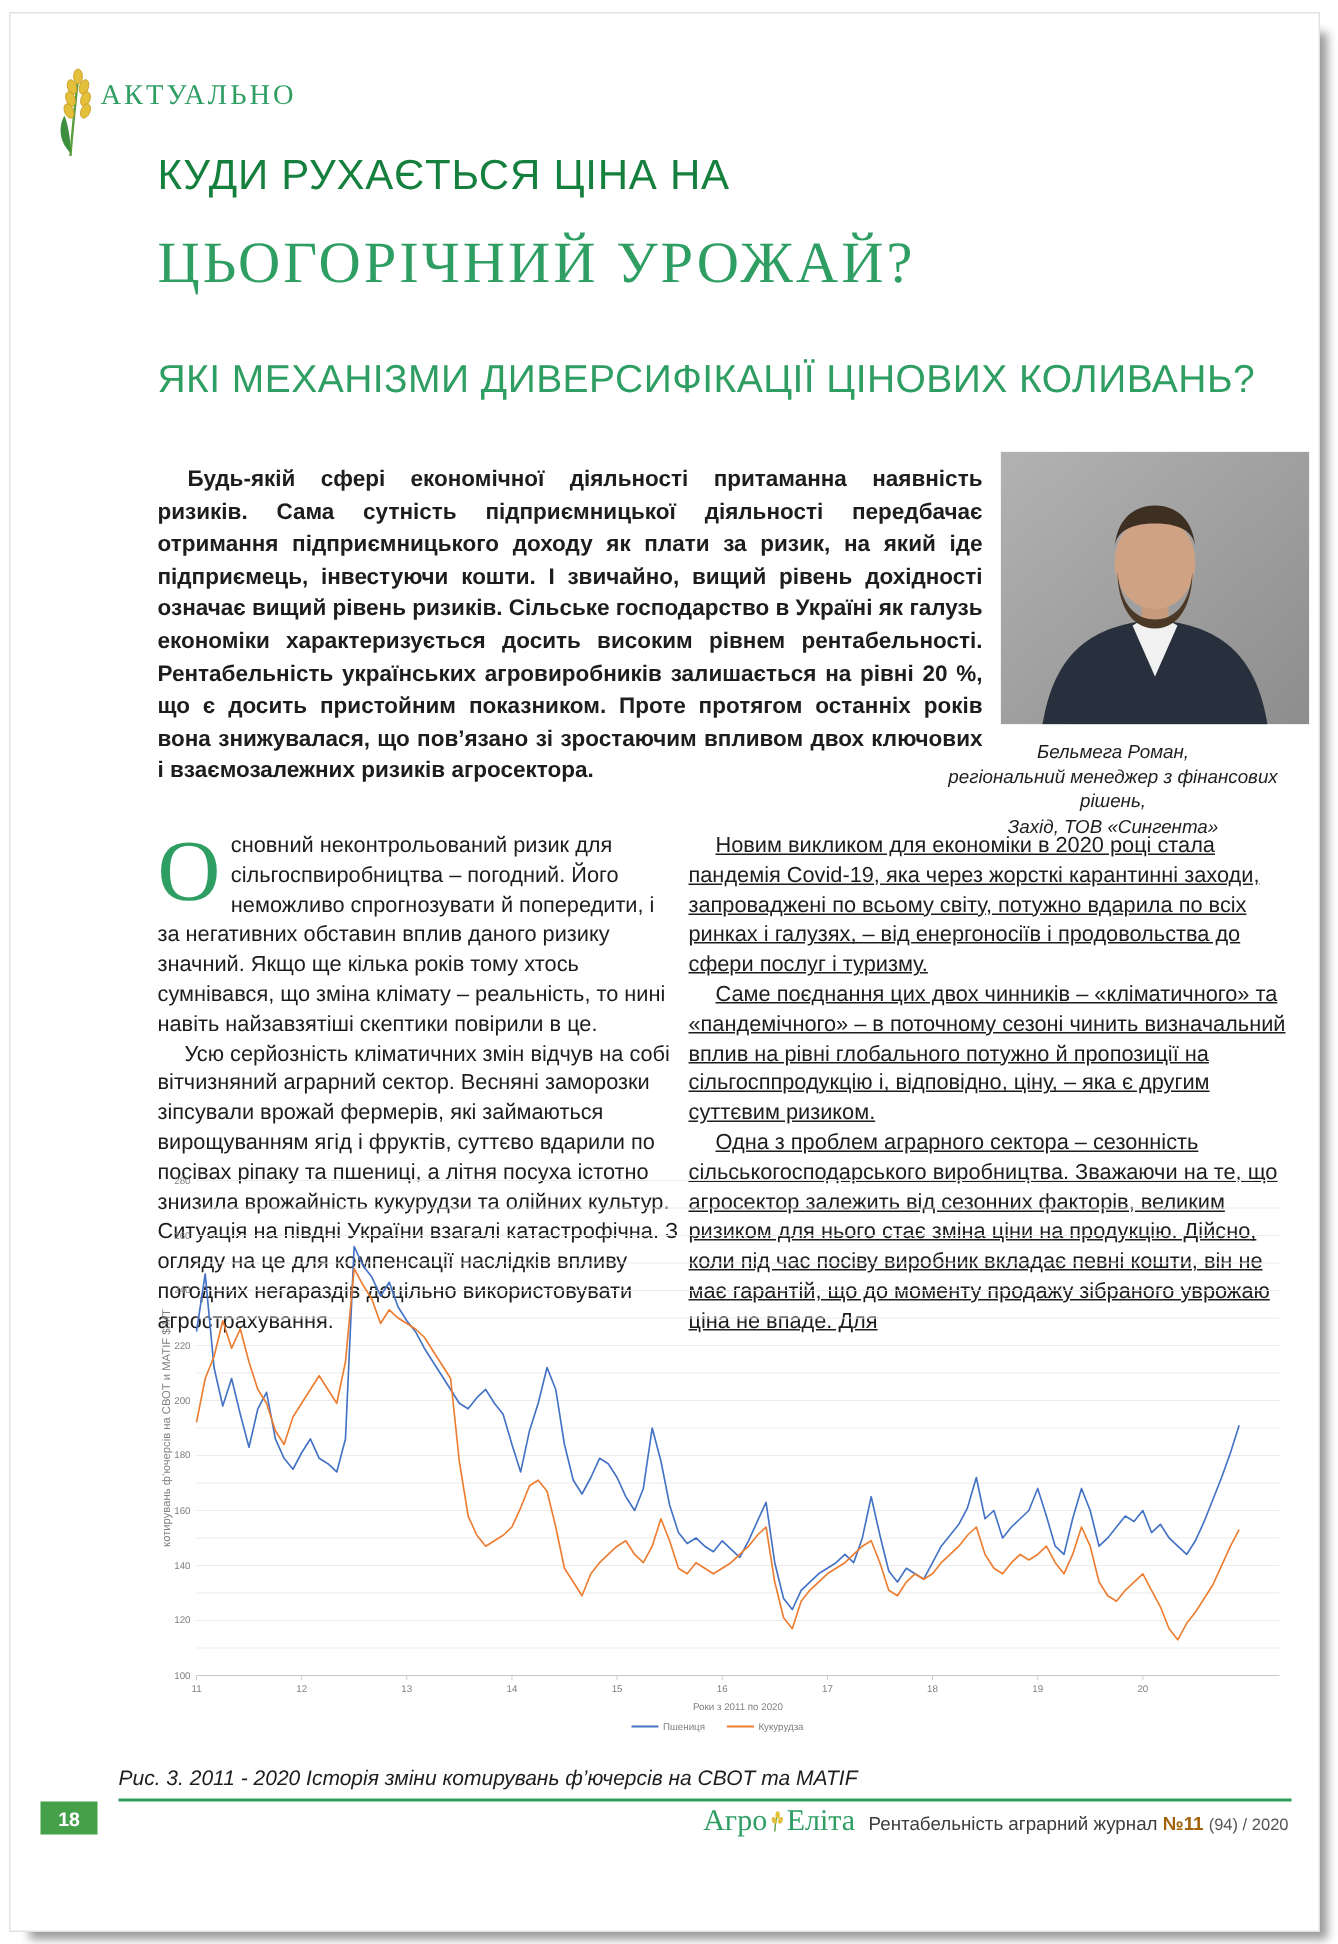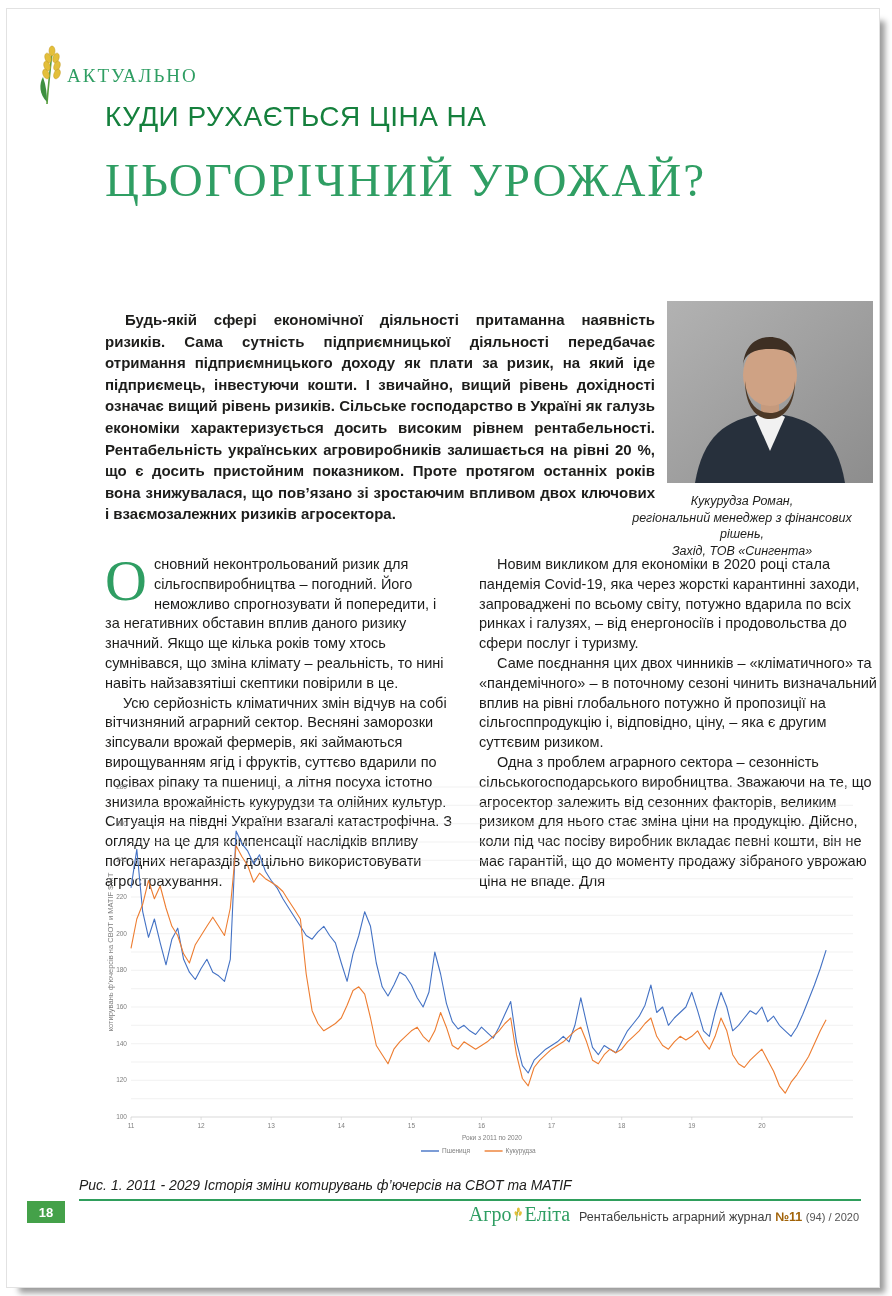--- a/index.html
+++ b/index.html
@@ -2,45 +2,45 @@
 <html><head>
 <meta charset="utf-8">
 <style>
   html,body{margin:0;padding:0;background:#fff;}
   body{width:892px;height:1296px;position:relative;font-family:"Liberation Sans",sans-serif;color:#1d1d1b;}
   .page{position:absolute;left:6px;top:8px;width:872px;height:1278px;background:#fff;
         border:1px solid #e2e2e2;box-shadow:9px 9px 6px -4px #9b9b9b;overflow:hidden;}
 
   
   .wheat-icon{position:absolute;left:28px;top:34px;width:28px;height:64px;}
-  .kicker{position:absolute;left:60px;top:56px;font-family:"Liberation Serif",serif;
+  .kicker{position:absolute;left:60px;top:44px;font-family:"Liberation Serif",serif;
           font-size:19px;letter-spacing:2px;color:#2f9e63;}
 
   
   .title1{position:absolute;left:98px;top:92px;font-size:28px;color:#15803d;letter-spacing:.5px;}
   .title2{position:absolute;left:98px;top:144px;font-family:"Liberation Serif",serif;
-          font-size:47px;letter-spacing:2px;color:#2f9e63;}
+          font-size:39px;letter-spacing:2px;color:#2f9e63;}
   .title3{position:absolute;left:98px;top:228px;font-size:26px;color:#2f9e63;letter-spacing:.3px;}
 
   
   .intro{position:absolute;left:98px;top:300px;width:550px;font-size:15px;font-weight:bold;
          line-height:21.6px;text-align:justify;}
   .intro p{margin:0;text-indent:20px;}
 
   
   .photo{position:absolute;left:660px;top:292px;width:206px;height:182px;overflow:hidden;}
   .photo-caption{position:absolute;left:604px;top:484px;width:262px;text-align:center;
                  font-style:italic;font-size:12.5px;line-height:16.5px;}
 
   
   .col{position:absolute;top:546px;font-size:14.5px;line-height:19.8px;}
   .col p{margin:0;text-indent:18px;}
   .col p.first{text-indent:0;}
   .col-left{left:98px;width:350px;}
-  .col-right{left:472px;width:404px;}
+  .col-right{left:452px;width:404px;text-decoration:underline;}
   .dropcap{float:left;font-family:"Liberation Serif",serif;font-size:58px;line-height:46px;
            color:#2f9e63;margin:3px 7px 0 0;}
 
   
   .chart{position:absolute;left:98px;top:772px;width:754px;height:384px;}
   .chart svg{width:754px;height:384px;display:block;}
   .tick{font:6.5px "Liberation Sans",sans-serif;fill:#7f7f7f;}
   .ytitle{font:7.5px "Liberation Sans",sans-serif;fill:#7f7f7f;}
 
   
@@ -72,20 +72,21 @@
       <ellipse cx="12" cy="22" rx="3" ry="5" transform="rotate(-20 12 22)"></ellipse>
       <ellipse cx="22" cy="22" rx="3" ry="5" transform="rotate(20 22 22)"></ellipse>
       <ellipse cx="11" cy="30" rx="3" ry="5" transform="rotate(-22 11 30)"></ellipse>
       <ellipse cx="22" cy="30" rx="3" ry="5" transform="rotate(22 22 30)"></ellipse>
     </g>
   </svg>
   <div class="kicker">АКТУАЛЬНО</div>
 
   <div class="title1">КУДИ РУХАЄТЬСЯ ЦІНА НА</div>
   <div class="title2">ЦЬОГОРІЧНИЙ УРОЖАЙ?</div>
+  <div class="title3">ЯКІ МЕХАНІЗМИ ДИВЕРСИФІКАЦІЇ ЦІНОВИХ КОЛИВАНЬ?</div>
 
   <div class="intro">
     <p>Будь-якій сфері економічної діяльності притаманна наявність ризиків. Сама сутність підприємницької діяльності передбачає отримання підприємницького доходу як плати за ризик, на який іде підприємець, інвестуючи кошти. І звичайно, вищий рівень дохідності означає вищий рівень ризиків. Сільське господарство в Україні як галузь економіки характеризується досить високим рівнем рентабельності. Рентабельність українських агровиробників залишається на рівні 20 %, що є досить пристойним показником. Проте протягом останніх років вона знижувалася, що пов’язано зі зростаючим впливом двох ключових і взаємозалежних ризиків агросектора.</p>
   </div>
 
   <div class="photo">
     <svg viewBox="0 0 206 182" width="206" height="182">
       <defs>
         <linearGradient id="pbg" x1="0" y1="0" x2="1" y2="1">
           <stop offset="0" stop-color="#b2b2b2"></stop>
@@ -95,21 +96,21 @@
       <rect width="206" height="182" fill="url(#pbg)"></rect>
       <path d="M28,182 C36,134 60,116 103,112 C146,116 170,134 178,182 Z" fill="#27303c"></path>
       <path d="M88,116 L103,150 L118,116 L111,112 L95,112 Z" fill="#f1f1f1"></path>
       <rect x="94" y="96" width="18" height="20" fill="#c59a7d"></rect>
       <ellipse cx="103" cy="74" rx="27" ry="31" fill="#cfa284"></ellipse>
       <path d="M76,66 C77,44 90,36 103,36 C116,36 129,44 130,66 C130,55 122,48 103,48 C84,48 76,55 76,66 Z" fill="#3e2f23"></path>
       <path d="M78,80 C80,102 90,112 103,112 C116,112 126,102 128,80 C128,100 120,118 103,118 C86,118 78,100 78,80 Z" fill="#4c3826"></path>
     </svg>
   </div>
   <div class="photo-caption">
-    <span>Кукурудза Роман,</span><br>
+    <span>Бельмега Роман,</span><br>
     <span>регіональний менеджер з фінансових рішень,</span><br>
     <span>Захід, ТОВ «Сингента»</span>
   </div>
 
   <div class="col col-left">
     <p class="first"><span class="dropcap">О</span><span>сновний неконтрольований ризик для сільгоспвиробництва – погодний. Його неможливо спрогнозувати й попередити, і за негативних обставин вплив даного ризику значний. Якщо ще кілька років тому хтось сумнівався, що зміна клімату – реальність, то нині навіть найзавзятіші скептики повірили в це.</span></p>
     <p>Усю серйозність кліматичних змін відчув на собі вітчизняний аграрний сектор. Весняні заморозки зіпсували врожай фермерів, які займаються вирощуванням ягід і фруктів, суттєво вдарили по посівах ріпаку та пшениці, а літня посуха істотно знизила врожайність кукурудзи та олійних культур. Ситуація на півдні України взагалі катастрофічна. З огляду на це для компенсації наслідків впливу погодних негараздів доцільно використовувати агрострахування.</p>
   </div>
   <div class="col col-right">
     <p>Новим викликом для економіки в 2020 році стала пандемія Covid-19, яка через жорсткі карантинні заходи, запроваджені по всьому світу, потужно вдарила по всіх ринках і галузях, – від енергоносіїв і продовольства до сфери послуг і туризму.</p>
@@ -172,21 +173,21 @@
         <text text-anchor="middle" class="ytitle" transform="translate(8,171) rotate(-90)">котирувань ф’ючерсів на СВОТ и MATIF $/МТ</text>
         <path d="M26.0 106.8 L31.8 68.3 L37.7 130.7 L43.5 156.3 L49.4 138.0 L55.2 161.8 L61.0 183.8 L66.9 158.2 L72.7 147.2 L78.6 178.3 L84.4 191.2 L90.3 198.5 L96.1 187.5 L101.9 178.3 L107.8 191.2 L113.6 194.8 L119.5 200.3 L125.3 178.3 L131.1 50.0 L137.0 62.8 L142.8 70.2 L148.7 83.0 L154.5 73.8 L160.4 90.3 L166.2 99.5 L172.0 106.8 L177.9 117.8 L183.7 127.0 L189.6 136.2 L195.4 145.3 L201.2 154.5 L207.1 158.2 L212.9 150.8 L218.8 145.3 L224.6 154.5 L230.4 161.8 L236.3 182.0 L242.1 200.3 L248.0 172.8 L253.8 154.5 L259.7 130.7 L265.5 145.3 L271.3 182.0 L277.2 205.8 L283.0 215.0 L288.9 204.0 L294.7 191.2 L300.5 194.8 L306.4 204.0 L312.2 216.8 L318.1 226.0 L323.9 211.3 L329.8 171.0 L335.6 193.0 L341.4 222.3 L347.3 240.7 L353.1 248.0 L359.0 244.3 L364.8 249.8 L370.6 253.5 L376.5 246.2 L382.3 251.7 L388.2 257.2 L394.0 246.2 L399.9 233.3 L405.7 220.5 L411.5 260.8 L417.4 284.7 L423.2 292.0 L429.1 279.2 L434.9 273.7 L440.7 268.2 L446.6 264.5 L452.4 260.8 L458.3 255.3 L464.1 260.8 L469.9 244.3 L475.8 216.8 L481.6 242.5 L487.5 266.3 L493.3 273.7 L499.2 264.5 L505.0 268.2 L510.8 271.8 L516.7 260.8 L522.5 249.8 L528.4 242.5 L534.2 235.2 L540.0 224.2 L545.9 204.0 L551.7 231.5 L557.6 226.0 L563.4 244.3 L569.3 237.0 L575.1 231.5 L580.9 226.0 L586.8 211.3 L592.6 229.7 L598.5 249.8 L604.3 255.3 L610.1 231.5 L616.0 211.3 L621.8 226.0 L627.7 249.8 L633.5 244.3 L639.3 237.0 L645.2 229.7 L651.0 233.3 L656.9 226.0 L662.7 240.7 L668.6 235.2 L674.4 244.3 L680.2 249.8 L686.1 255.3 L691.9 246.2 L697.8 233.3 L703.6 218.7 L709.4 204.0 L715.3 187.5 L721.1 169.2 " fill="none" stroke="#4472c4" stroke-width="1.1" stroke-linejoin="round"></path>
         <path d="M26.0 167.3 L31.8 138.0 L37.7 123.3 L43.5 99.5 L49.4 117.8 L55.2 105.0 L61.0 127.0 L66.9 145.3 L72.7 154.5 L78.6 172.8 L84.4 182.0 L90.3 163.7 L96.1 154.5 L101.9 145.3 L107.8 136.2 L113.6 145.3 L119.5 154.5 L125.3 127.0 L131.1 64.7 L137.0 75.7 L142.8 84.8 L148.7 101.3 L154.5 92.2 L160.4 97.7 L166.2 101.3 L172.0 105.0 L177.9 110.5 L183.7 119.7 L189.6 128.8 L195.4 138.0 L201.2 193.0 L207.1 229.7 L212.9 242.5 L218.8 249.8 L224.6 246.2 L230.4 242.5 L236.3 237.0 L242.1 224.2 L248.0 209.5 L253.8 205.8 L259.7 213.2 L265.5 237.0 L271.3 264.5 L277.2 273.7 L283.0 282.8 L288.9 268.2 L294.7 260.8 L300.5 255.3 L306.4 249.8 L312.2 246.2 L318.1 255.3 L323.9 260.8 L329.8 249.8 L335.6 231.5 L341.4 246.2 L347.3 264.5 L353.1 268.2 L359.0 260.8 L364.8 264.5 L370.6 268.2 L376.5 264.5 L382.3 260.8 L388.2 255.3 L394.0 249.8 L399.9 242.5 L405.7 237.0 L411.5 273.7 L417.4 297.5 L423.2 304.8 L429.1 286.5 L434.9 279.2 L440.7 273.7 L446.6 268.2 L452.4 264.5 L458.3 260.8 L464.1 255.3 L469.9 249.8 L475.8 246.2 L481.6 260.8 L487.5 279.2 L493.3 282.8 L499.2 273.7 L505.0 268.2 L510.8 271.8 L516.7 268.2 L522.5 260.8 L528.4 255.3 L534.2 249.8 L540.0 242.5 L545.9 237.0 L551.7 255.3 L557.6 264.5 L563.4 268.2 L569.3 260.8 L575.1 255.3 L580.9 259.0 L586.8 255.3 L592.6 249.8 L598.5 260.8 L604.3 268.2 L610.1 255.3 L616.0 237.0 L621.8 249.8 L627.7 273.7 L633.5 282.8 L639.3 286.5 L645.2 279.2 L651.0 273.7 L656.9 268.2 L662.7 279.2 L668.6 290.2 L674.4 304.8 L680.2 312.2 L686.1 301.2 L691.9 293.8 L697.8 284.7 L703.6 275.5 L709.4 262.7 L715.3 249.8 L721.1 238.8 " fill="none" stroke="#ed7d31" stroke-width="1.1" stroke-linejoin="round"></path>
         <line x1="316" x2="334" y1="370" y2="370" stroke="#4472c4" stroke-width="1.4"></line>
         <text x="337" y="372" class="tick">Пшениця</text>
         <line x1="379.6" x2="397.6" y1="370" y2="370" stroke="#ed7d31" stroke-width="1.4"></line>
         <text x="400.6" y="372" class="tick">Кукурудза</text>
       </svg>
   </div>
 
-  <div class="fig-caption">Рис. 1. 2011 - 2029 Історія зміни котирувань ф’ючерсів на СВОТ та MATIF</div>
+  <div class="fig-caption">Рис. 3. 2011 - 2020 Історія зміни котирувань ф’ючерсів на СВОТ та MATIF</div>
   <div class="rule"></div>
 
   <div class="page-num">18</div>
   <div class="footer-right">
     <span class="logo">
       <span>Агро</span>
       <svg viewBox="0 0 12 16">
         <path d="M5,15 C5,10 6,6 7,2" stroke="#5a9e3e" stroke-width="1" fill="none"></path>
         <g fill="#e3bf3a">
             <ellipse cx="7" cy="3" rx="1.6" ry="2.6"></ellipse>

